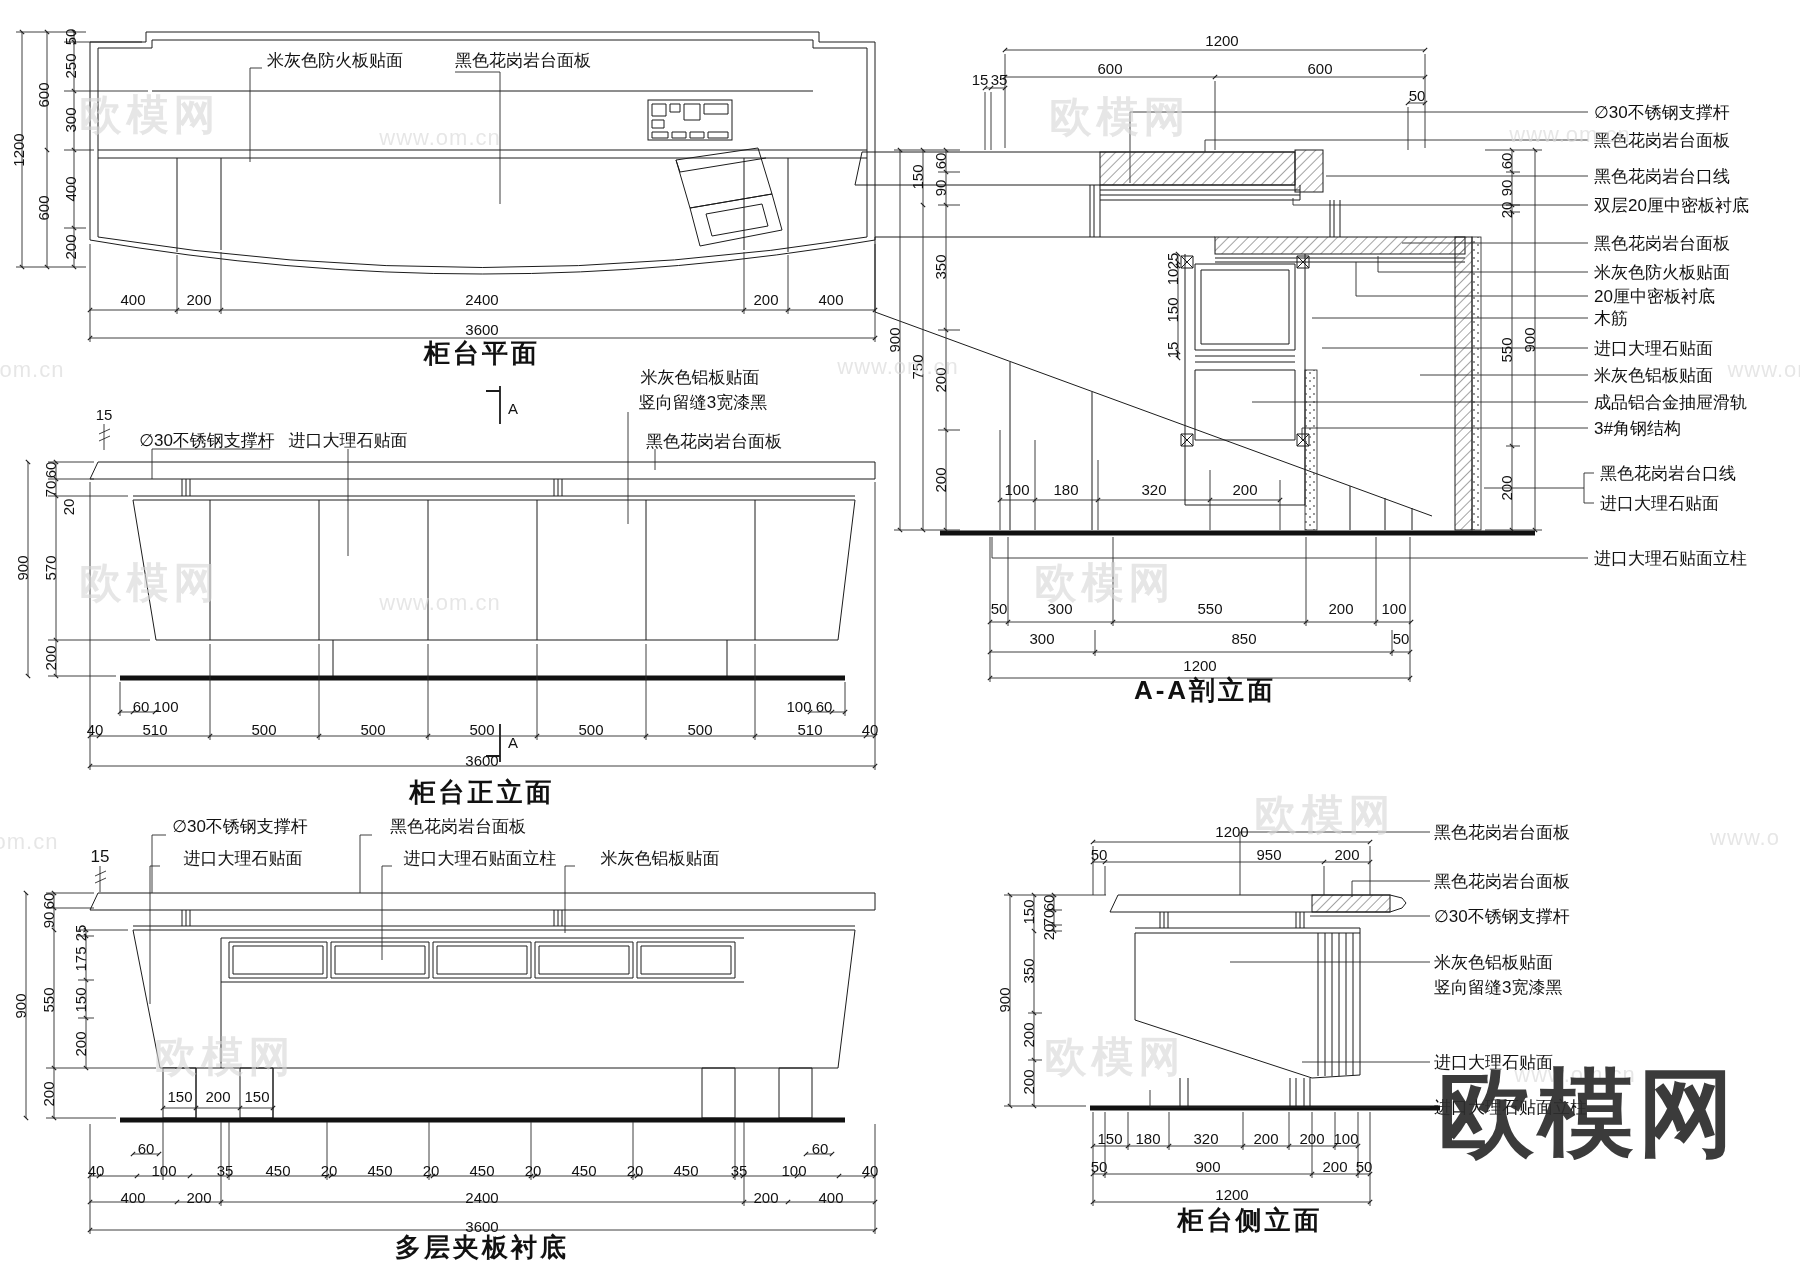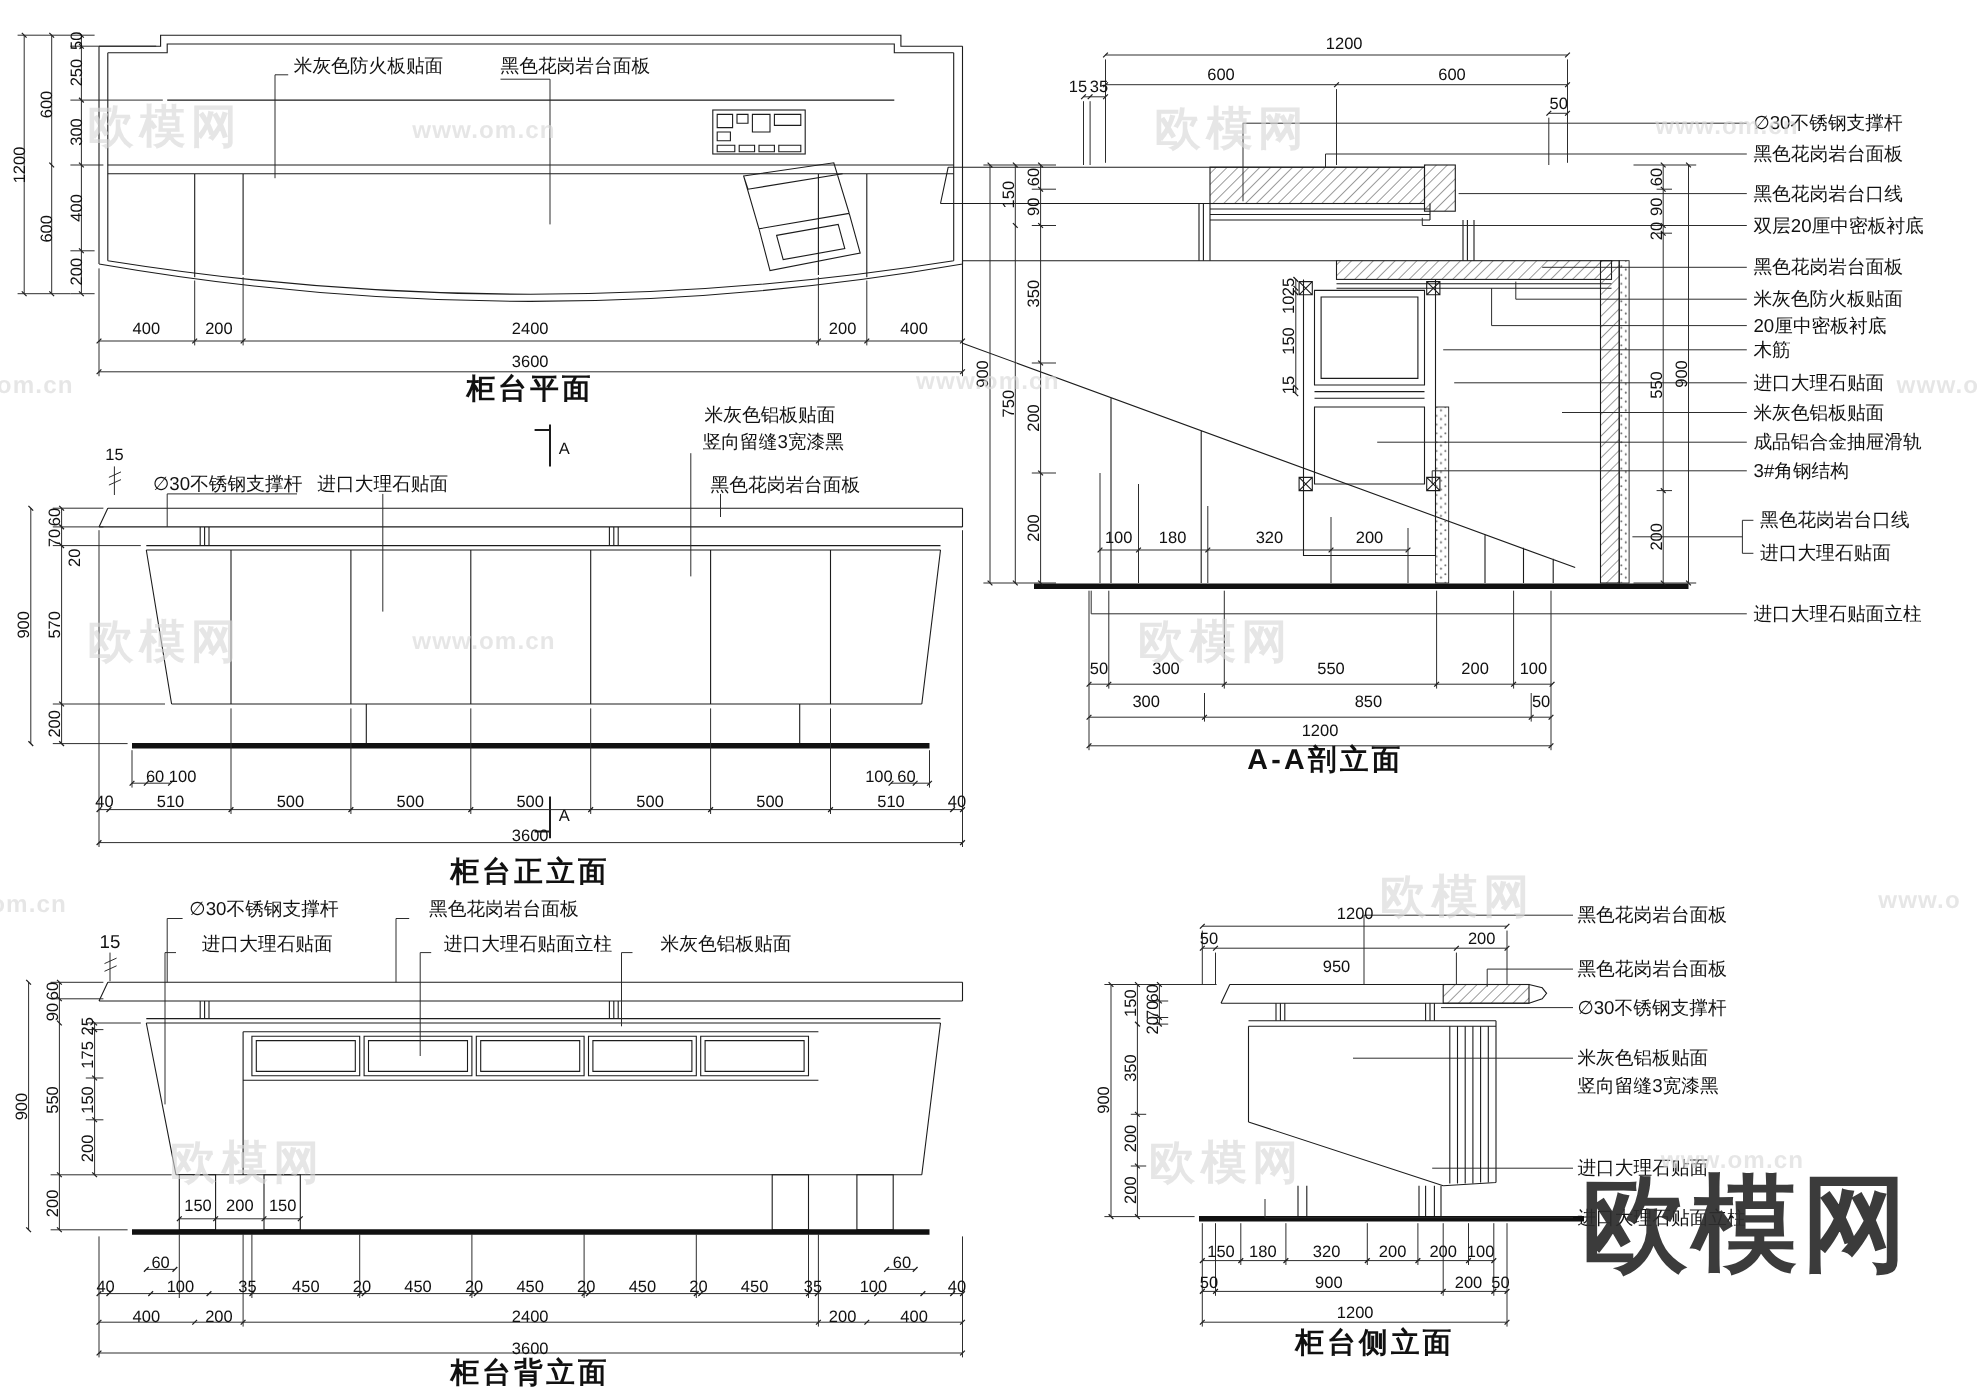--- a/index.html
+++ b/index.html
@@ -11,21 +11,21 @@
   .thick{stroke:#111;fill:none;stroke-width:5;}
   .dim{stroke:#2a2a2a;fill:none;stroke-width:0.9;}
   #text-layer{position:absolute;left:0;top:0;width:100%;height:100%;}
   .txt{position:absolute;transform:translate(-50%,-50%);color:#111;white-space:nowrap;line-height:1;}
   .txt.rot{transform:translate(-50%,-50%) rotate(-90deg);}
   .txt.la{transform:translate(0,-50%);}
   .dimtxt{font-size:15px;font-family:"Liberation Sans",sans-serif;}
   .labeltxt{font-size:17px;}
   .titletxt{font-size:26px;font-weight:bold;letter-spacing:3px;}
   .wm-big{font-size:42px;font-weight:bold;color:#d7d7d7;opacity:.62;letter-spacing:5px;}
-  .wm-small{font-size:22px;font-weight:bold;color:#dadada;opacity:.65;letter-spacing:1px;}
+  .wm-small{font-size:22px;font-weight:normal;color:#dadada;opacity:.65;letter-spacing:1px;margin-top:20px;}
   .logo{font-size:96px;font-weight:bold;color:#2d2d2d;opacity:.93;letter-spacing:4px;}
 </style>
 </head>
 <body>
 
 <div id="stage">
 
 <svg width="1800" height="1263" viewBox="0 0 1800 1263">
   <defs>
     <marker id="tick" viewBox="0 0 10 10" refX="5" refY="5" markerWidth="8" markerHeight="8" orient="auto">
@@ -231,21 +231,21 @@
       <span class="txt dimtxt" style="left: 95px; top: 729px;">40</span>
       <span class="txt dimtxt" style="left: 155px; top: 729px;">510</span>
       <span class="txt dimtxt" style="left: 264px; top: 729px;">500</span>
       <span class="txt dimtxt" style="left: 373px; top: 729px;">500</span>
       <span class="txt dimtxt" style="left: 482px; top: 729px;">500</span>
       <span class="txt dimtxt" style="left: 591px; top: 729px;">500</span>
       <span class="txt dimtxt" style="left: 700px; top: 729px;">500</span>
       <span class="txt dimtxt" style="left: 810px; top: 729px;">510</span>
       <span class="txt dimtxt" style="left: 870px; top: 729px;">40</span>
       <span class="txt dimtxt" style="left: 482px; top: 760px;">3600</span>
-      <span class="txt titletxt" style="left: 482px; top: 1247px;">柜台背立面</span>
+      <span class="txt titletxt" style="left: 482px; top: 1247px;">多层夹板衬底</span>
       <span class="txt labeltxt" style="left: 240px; top: 826px;">∅30不锈钢支撑杆</span>
       <span class="txt labeltxt" style="left: 458px; top: 826px;">黑色花岗岩台面板</span>
       <span class="txt labeltxt" style="left: 243px; top: 858px;">进口大理石贴面</span>
       <span class="txt labeltxt" style="left: 480px; top: 858px;">进口大理石贴面立柱</span>
       <span class="txt labeltxt" style="left: 660px; top: 858px;">米灰色铝板贴面</span>
       <span class="txt labeltxt" style="left: 100px; top: 856px;">15</span>
       <span class="txt dimtxt rot" style="left: 80px; top: 933px;">25</span>
       <span class="txt dimtxt rot" style="left: 80px; top: 959px;">175</span>
       <span class="txt dimtxt rot" style="left: 80px; top: 1000px;">150</span>
       <span class="txt dimtxt rot" style="left: 80px; top: 1044px;">200</span>
@@ -336,21 +336,21 @@
       <span class="txt titletxt" style="left: 1232px; top: 1220px; margin-left: 18px;">柜台侧立面</span>
       <span class="txt labeltxt la" style="left: 1434px; top: 832px;">黑色花岗岩台面板</span>
       <span class="txt labeltxt la" style="left: 1434px; top: 881px;">黑色花岗岩台面板</span>
       <span class="txt labeltxt la" style="left: 1434px; top: 916px;">∅30不锈钢支撑杆</span>
       <span class="txt labeltxt la" style="left: 1434px; top: 962px;">米灰色铝板贴面</span>
       <span class="txt labeltxt la" style="left: 1434px; top: 987px;">竖向留缝3宽漆黑</span>
       <span class="txt labeltxt la" style="left: 1434px; top: 1062px;">进口大理石贴面</span>
       <span class="txt labeltxt la" style="left: 1434px; top: 1107px;">进口大理石贴面立柱</span>
       <span class="txt dimtxt" style="left: 1232px; top: 831px;">1200</span>
       <span class="txt dimtxt" style="left: 1099px; top: 854px;">50</span>
-      <span class="txt dimtxt" style="left: 1215px; top: 854px; margin-top: 25px;">950</span>
+      <span class="txt dimtxt" style="left: 1269px; top: 854px;">950</span>
       <span class="txt dimtxt" style="left: 1347px; top: 854px;">200</span>
       <span class="txt dimtxt rot" style="left: 1048px; top: 903px;">60</span>
       <span class="txt dimtxt rot" style="left: 1048px; top: 918px;">70</span>
       <span class="txt dimtxt rot" style="left: 1048px; top: 932px;">20</span>
       <span class="txt dimtxt rot" style="left: 1028px; top: 912px;">150</span>
       <span class="txt dimtxt rot" style="left: 1028px; top: 971px;">350</span>
       <span class="txt dimtxt rot" style="left: 1028px; top: 1035px;">200</span>
       <span class="txt dimtxt rot" style="left: 1028px; top: 1082px;">200</span>
       <span class="txt dimtxt rot" style="left: 1004px; top: 1000px;">900</span>
       <span class="txt dimtxt" style="left: 1110px; top: 1138px;">150</span>

